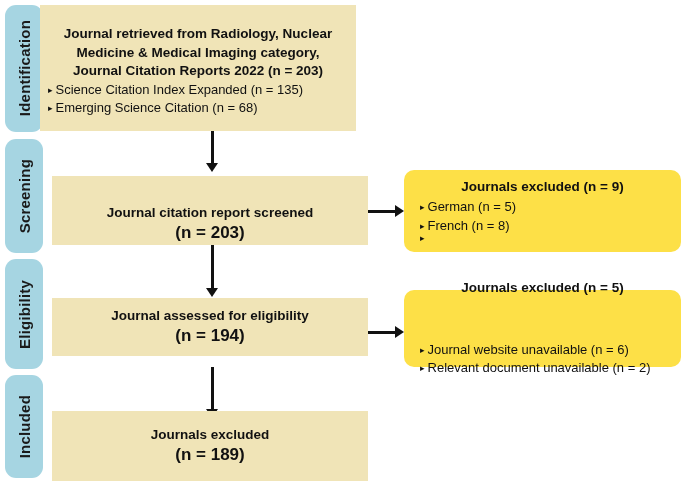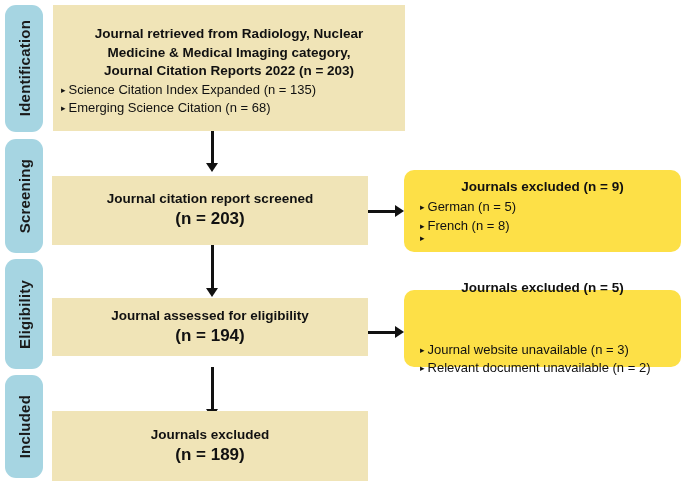--- a/index.html
+++ b/index.html
@@ -170,42 +170,42 @@
   </div>
 
   <div class="stage" style="left:5px; top:259px; width:38px; height:110px;">
     <span class="stage-label">Eligibility</span>
   </div>
 
   <div class="stage" style="left:5px; top:375px; width:38px; height:103px;">
     <span class="stage-label">Included</span>
   </div>
 
-  <div class="box" style="left:53px; top:5px; width:352px; height:126px; padding-top:7px;">
+  <div class="box" style="left:40px; top:5px; width:316px; height:126px; padding-top:7px;">
     <div class="box-title">Journal retrieved from Radiology, Nuclear</div>
     <div class="box-title">Medicine &amp; Medical Imaging category,</div>
     <div class="box-title">Journal Citation Reports 2022 (n = 203)</div>
     <ul class="bullets">
       <li>
         <span class="tri">▸</span>
         <span>Science Citation Index Expanded (n = 135)</span>
       </li>
       <li>
         <span class="tri">▸</span>
         <span>Emerging Science Citation (n = 68)</span>
       </li>
     </ul>
   </div>
 
   <div class="arrow-v" style="left:212px; top:131px;">
     <div class="shaft" style="height:34px;"></div>
     <div class="head" style="top:32px;"></div>
   </div>
 
-  <div class="box" style="left:52px; top:176px; width:316px; height:69px;">
+  <div class="box" style="left:52px; top:176px; width:316px; height:69px;justify-content:flex-end;">
     <div class="box-title">Journal citation report screened</div>
     <div class="box-sub">(n = 203)</div>
   </div>
 
   <div class="arrow-h" style="left:368px; top:211px;">
     <div class="shaft" style="width:29px;"></div>
     <div class="head" style="left:27px;"></div>
   </div>
 
   <div class="exbox" style="left:404px; top:170px; width:277px; height:82px;">
@@ -238,21 +238,21 @@
   <div class="arrow-h" style="left:368px; top:332px;">
     <div class="shaft" style="width:29px;"></div>
     <div class="head" style="left:27px;"></div>
   </div>
 
   <div class="exbox" style="left:404px; top:290px; width:277px; height:77px;gap:41px;">
     <div class="exbox-title">Journals excluded (n = 5)</div>
     <ul class="bullets">
       <li>
         <span class="tri">▸</span>
-        <span>Journal website unavailable (n = 3)</span>
+        <span>Journal website unavailable (n = 6)</span>
       </li>
       <li>
         <span class="tri">▸</span>
         <span>Relevant document unavailable (n = 2)</span>
       </li>
     </ul>
   </div>
 
   <div class="arrow-v" style="left:212px; top:367px;">
     <div class="shaft" style="height:44px;"></div>

